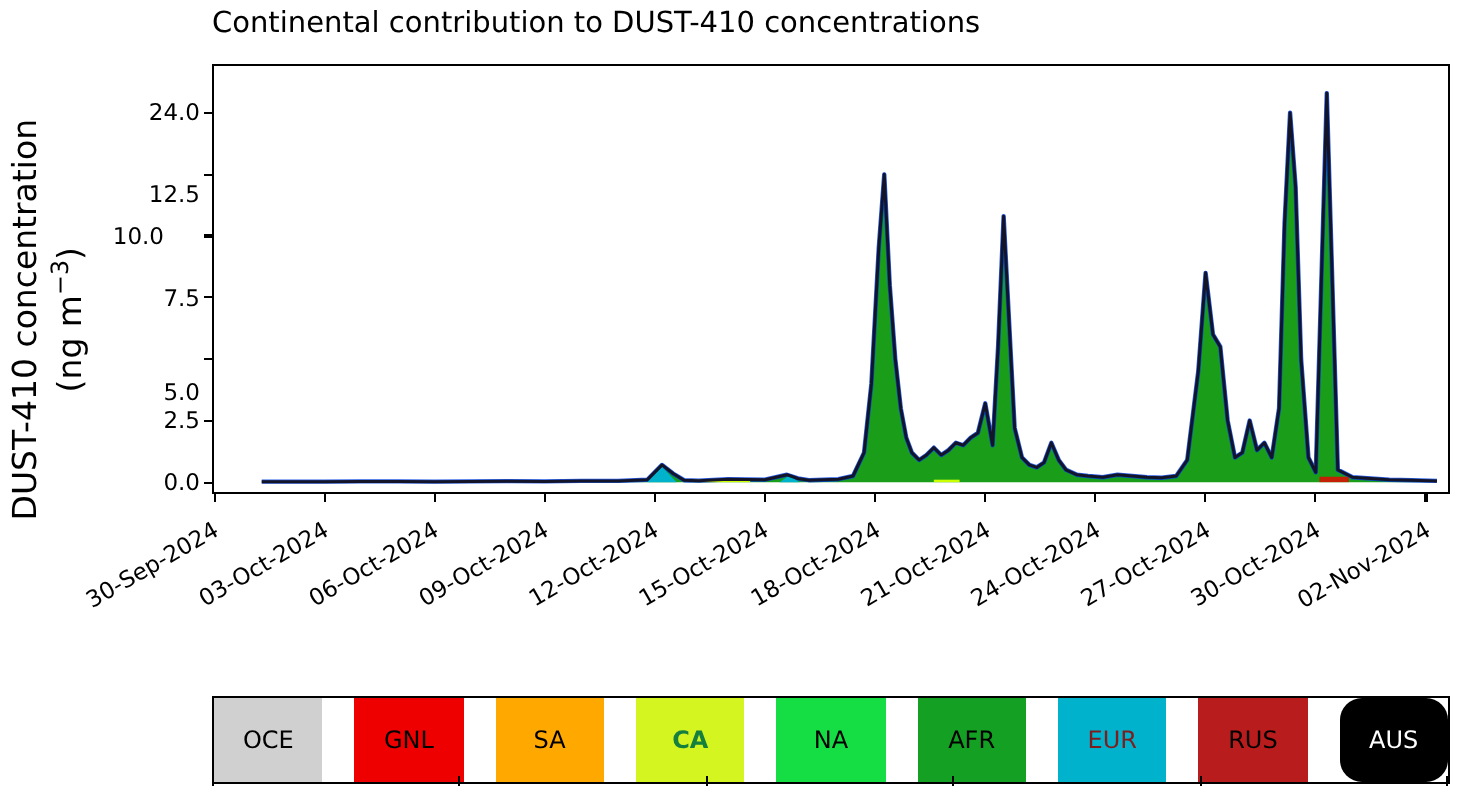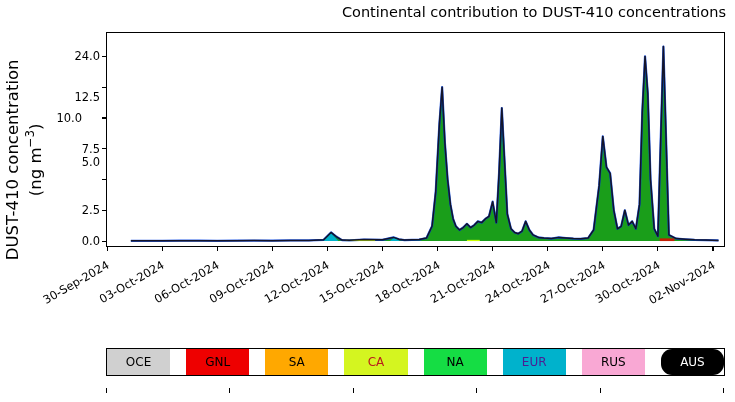--- a/index.html
+++ b/index.html
@@ -18,21 +18,21 @@
     position: absolute;
     left: 0; top: 0;
     width: 735px;
     height: 402px;
   }
   .chart-title {
     position: absolute;
     left: 106px;
     top: 4px;
     width: 620px;
-    text-align: right;
+    text-align: left;
     font-size: 14.5px;
     color: #000000;
     font-family: "DejaVu Sans", sans-serif;
     white-space: nowrap;
   }
   .ylabel {
     position: absolute;
     left: -86px;
     top: 138px;
     width: 220px;
@@ -95,21 +95,21 @@
     transform: rotate(-30deg) translate(-4px, 2px);
     text-align: right;
     font-family: "DejaVu Sans", sans-serif;
   }
 
   .cbar {
     position: absolute;
     left: 106px;
     top: 348px;
     width: 619px;
-    height: 28px;
+    height: 44px;
     border: 1.1px solid #000000;
     box-sizing: border-box;
     display: flex;
     gap: 16px;
   }
   .cbar-seg {
     flex: 1 1 0;
     display: flex;
     align-items: center;
     justify-content: center;
@@ -149,21 +149,21 @@
         <path d="M 23.87 207.83 L 36.73 207.83 L 55.09 207.83 L 73.45 207.71 L 91.82 207.71 L 110.18 207.83 L 128.54 207.71 L 146.90 207.58 L 165.27 207.71 L 183.63 207.46 L 201.99 207.46 L 216.68 206.84 L 224.03 199.46 L 229.54 203.77 L 235.05 207.09 L 242.39 207.34 L 257.08 206.60 L 275.45 206.84 L 286.46 204.38 L 291.97 206.23 L 297.48 207.09 L 304.83 206.84 L 312.17 206.60 L 319.52 205.00 L 325.03 193.30 L 328.70 158.83 L 332.37 91.11 L 335.13 54.17 L 337.88 109.58 L 340.64 146.51 L 343.39 171.14 L 346.14 185.91 L 348.90 193.30 L 352.57 196.99 L 356.24 194.53 L 359.92 190.84 L 363.59 194.53 L 367.26 192.07 L 370.93 188.38 L 374.61 189.61 L 378.28 185.91 L 381.95 183.45 L 385.63 168.68 L 389.30 189.61 L 392.05 140.36 L 394.81 75.10 L 397.56 128.05 L 400.32 180.99 L 403.99 195.76 L 407.66 199.46 L 411.33 200.69 L 415.01 198.23 L 418.68 188.38 L 422.35 196.99 L 426.02 201.92 L 431.53 204.38 L 437.04 205.00 L 444.39 205.61 L 451.73 204.38 L 459.08 205.00 L 466.42 205.61 L 473.77 205.86 L 481.11 205.00 L 486.62 196.99 L 492.13 152.67 L 495.80 103.42 L 499.48 134.20 L 503.15 140.36 L 506.82 177.29 L 510.49 195.76 L 514.17 193.30 L 517.84 177.29 L 521.51 192.07 L 525.18 188.38 L 528.86 195.76 L 532.53 171.14 L 535.28 78.80 L 538.04 23.39 L 540.79 60.33 L 543.55 146.51 L 547.22 195.76 L 550.89 203.15 L 556.40 13.54 L 561.91 201.92 L 569.26 205.61 L 578.44 206.23 L 587.62 206.84 L 598.64 207.09 L 611.49 207.46" fill="none" stroke="#141428" stroke-width="1.5" stroke-linejoin="round"></path>
       </svg>
   </div>
 
   <div id="ytick-layer">
       <div class="ytick-mark" style="top: 240.575px;"></div>
       <div class="ytick-label" style="top: 241.075px; left: 50px; position: absolute; width: 50px;">0.0</div>
       <div class="ytick-mark" style="top: 209.795px;"></div>
       <div class="ytick-label" style="top: 210.295px; left: 50px; position: absolute; width: 50px;">2.5</div>
       <div class="ytick-mark" style="top: 179.014px;"></div>
-      <div class="ytick-label" style="top: 162px; left: 50px; position: absolute; width: 50px;">5.0</div>
+      <div class="ytick-label" style="top: 196px; left: 50px; position: absolute; width: 50px;">5.0</div>
       <div class="ytick-mark" style="top: 148.234px;"></div>
       <div class="ytick-label" style="top: 148.734px; left: 50px; position: absolute; width: 50px;">7.5</div>
       <div class="ytick-mark" style="top: 117.454px;"></div>
       <div class="ytick-label" style="top: 117.954px; left: 32px; position: absolute; width: 50px;">10.0</div>
       <div class="ytick-mark" style="top: 86.6734px;"></div>
       <div class="ytick-label" style="top: 97px; left: 50px; position: absolute; width: 50px;">12.5</div>
       <div class="ytick-mark" style="top: 55.8931px;"></div>
       <div class="ytick-label" style="top: 56.3931px; left: 50px; position: absolute; width: 50px;">24.0</div>
     </div>
   <div id="xtick-layer">
@@ -190,24 +190,25 @@
       <div class="xtick-mark" style="left: 657.393px;"></div>
       <div class="xtick-label" style="left: 561.893px; width: 96px;">30-Oct-2024</div>
       <div class="xtick-mark" style="left: 712.482px;"></div>
       <div class="xtick-label" style="left: 616.982px; width: 96px;">02-Nov-2024</div>
     </div>
 
   <div class="cbar" id="colorbar">
       <div class="cbar-seg" style="background: rgb(208, 208, 208); color: rgb(0, 0, 0);">OCE</div>
       <div class="cbar-seg" style="background: rgb(238, 0, 0); color: rgb(0, 0, 0);">GNL</div>
       <div class="cbar-seg" style="background: rgb(255, 168, 0); color: rgb(0, 0, 0);">SA</div>
-      <div class="cbar-seg" style="background: rgb(212, 245, 32); color: #b91c1c;">CA</div>
+      <div class="cbar-seg" style="background: rgb(212, 245, 32); color: #15803d; font-weight: bold;">CA</div>
       <div class="cbar-seg" style="background: rgb(21, 221, 68); color: rgb(0, 0, 0);">NA</div>
-      <div class="cbar-seg" style="background: rgb(0, 178, 204); color: #4c1d95;">EUR</div>
-      <div class="cbar-seg" style="background: #f9a8d4; color: rgb(0, 0, 0);">RUS</div>
+      <div class="cbar-seg" style="background: rgb(20, 160, 35); color: rgb(0, 0, 0);">AFR</div>
+      <div class="cbar-seg" style="background: rgb(0, 178, 204); color: #7f1d1d;">EUR</div>
+      <div class="cbar-seg" style="background: #b91c1c; color: rgb(0, 0, 0);">RUS</div>
       <div class="cbar-seg" style="background: rgb(0, 0, 0); color: rgb(255, 255, 255); border-radius: 11px;">AUS</div>
     </div>
   <div id="cbar-tick-layer">
       <div class="cbar-tick" style="left: 106px;"></div>
       <div class="cbar-tick" style="left: 229.4px;"></div>
       <div class="cbar-tick" style="left: 352.8px;"></div>
       <div class="cbar-tick" style="left: 476.2px;"></div>
       <div class="cbar-tick" style="left: 599.6px;"></div>
       <div class="cbar-tick" style="left: 723px;"></div>
     </div>

